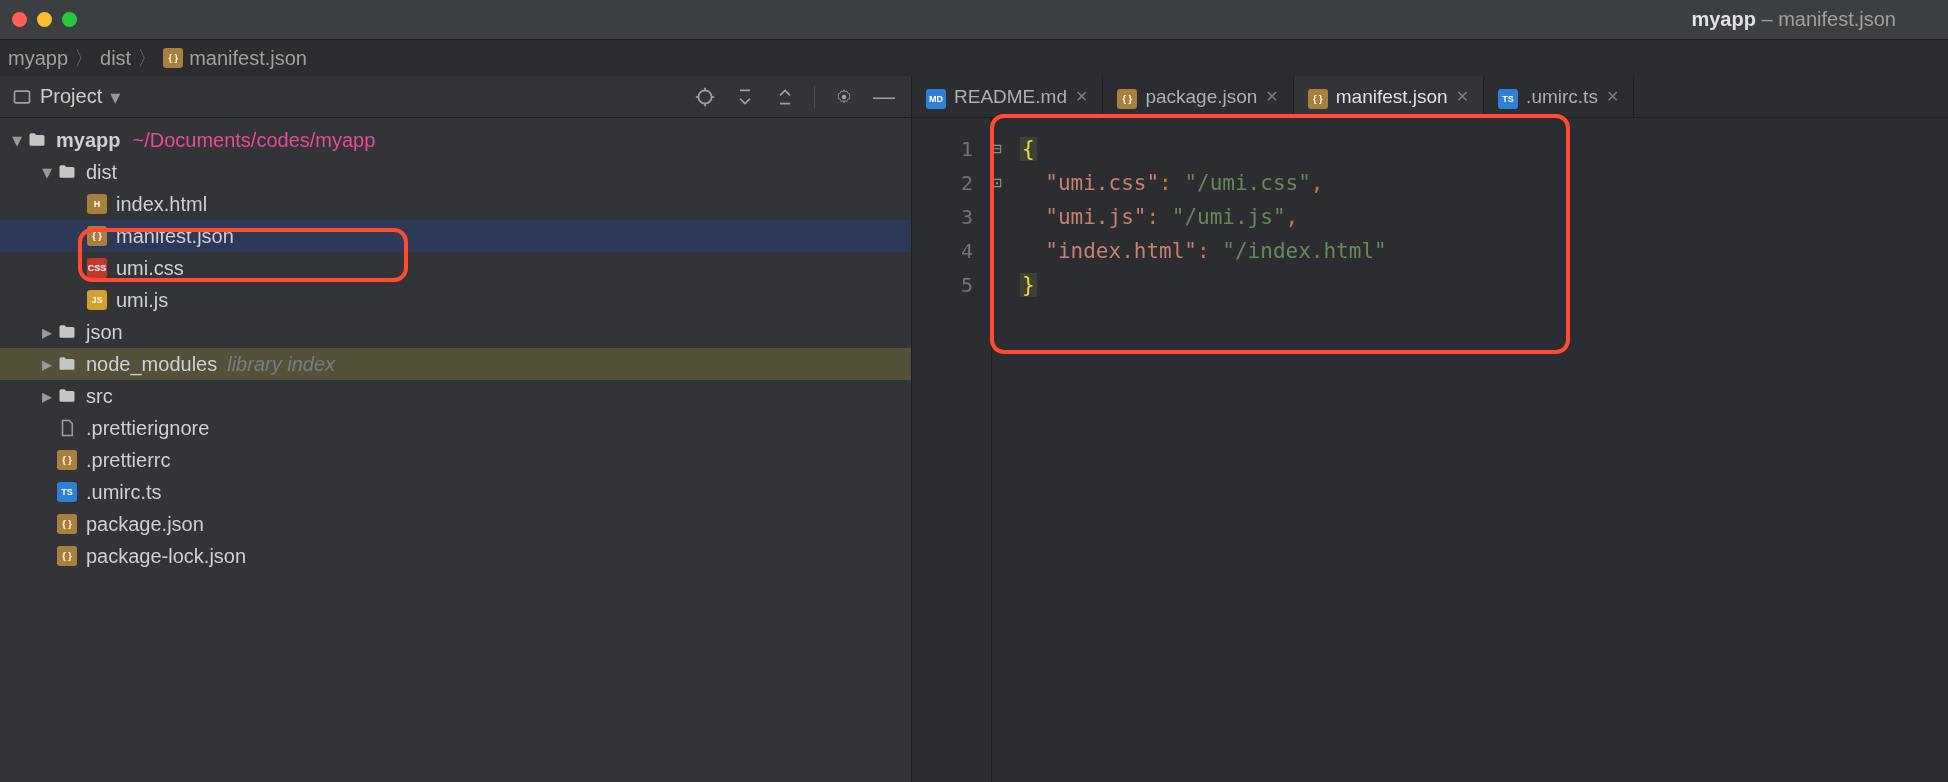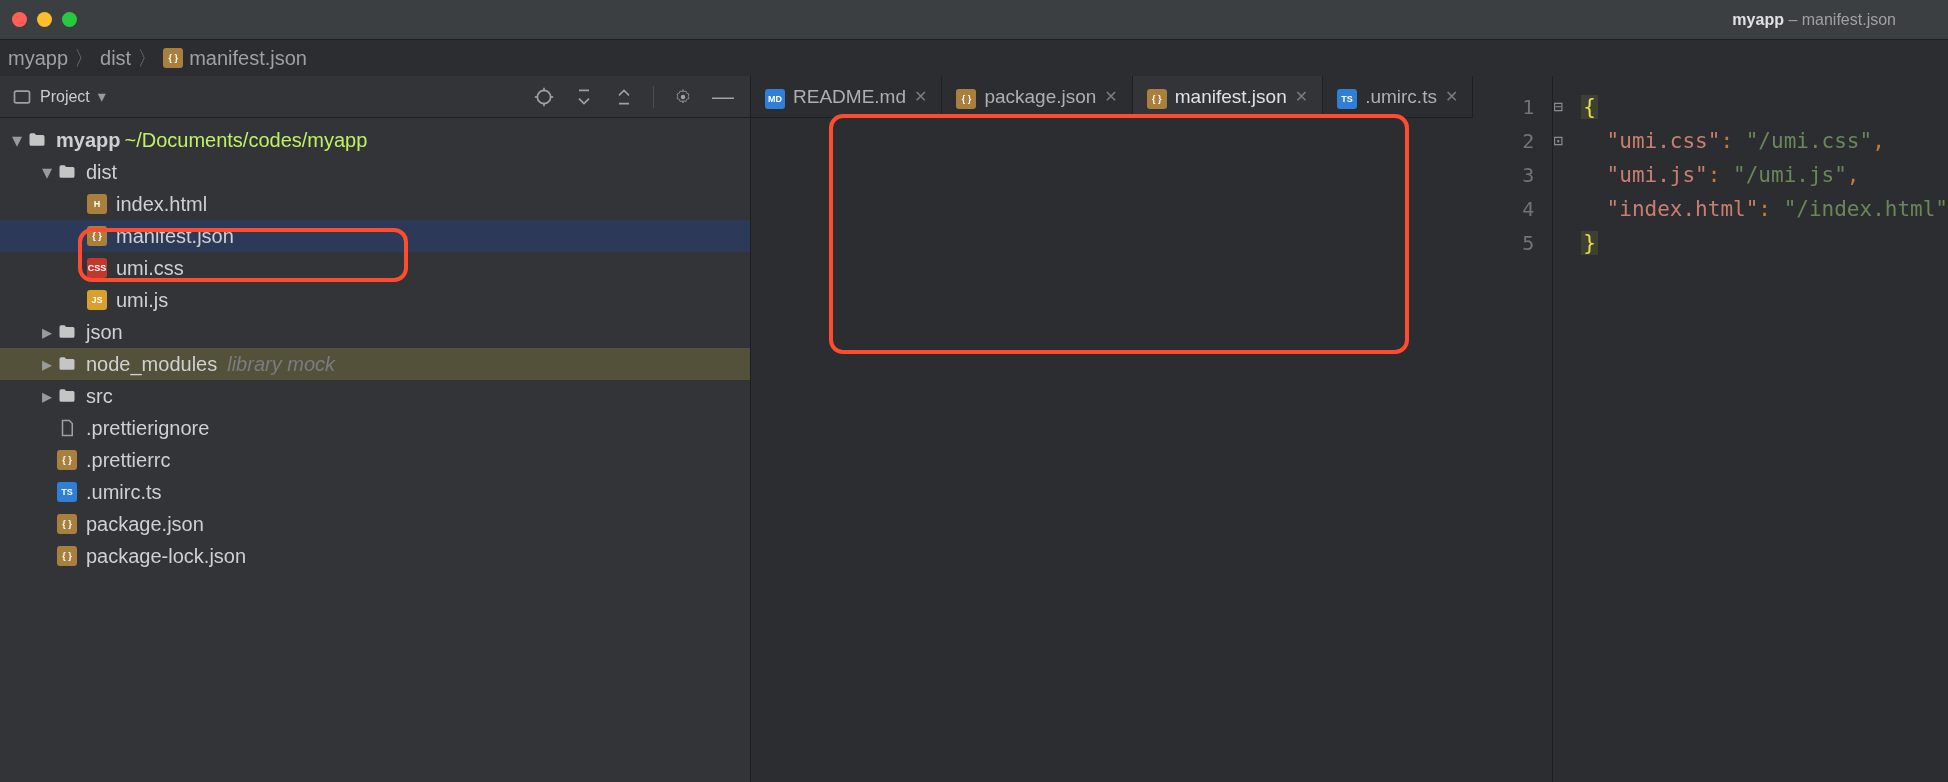--- a/index.html
+++ b/index.html
@@ -23,21 +23,21 @@
   .traffic-lights { display: flex; gap: 10px; }
   .tl { width: 15px; height: 15px; border-radius: 50%; }
   .tl.red { background: #ff5f57; }
   .tl.yellow { background: #febc2e; }
   .tl.green { background: #28c840; }
   .title-text {
     flex: 1;
     text-align: right;
     padding-right: 40px;
     color: #a0a0a0;
-    font-size: 16px;
+    font-size: 20px;
   }
   .title-text b { color: #dfe1e5; font-weight: 600; }
 
   
   .breadcrumb {
     height: 36px;
     display: flex;
     align-items: center;
     padding: 0 8px;
     background: #2b2d30;
@@ -59,21 +59,21 @@
     flex-direction: column;
   }
   .project-header {
     height: 42px;
     display: flex;
     align-items: center;
     padding: 0 12px;
     gap: 10px;
     border-bottom: 1px solid #1e1f22;
   }
-  .project-header .title { font-weight: 500; font-size: 16px; color: #cccccc; display:flex; align-items:center; gap:8px;}
+  .project-header .title { font-weight: 500; font-size: 20px; color: #cccccc; display:flex; align-items:center; gap:8px;}
   .project-header .title svg { width:20px; height:20px; }
   .project-header .spacer { flex: 1; }
   .project-header .iconbtn {
     width: 30px; height: 30px;
     display: flex; align-items: center; justify-content: center;
     color: #a0a0a0;
     cursor: pointer;
   }
   .project-header .divider { width:1px; height:22px; background:#4a4c4f; margin:0 4px;}
 
@@ -87,35 +87,35 @@
     white-space: nowrap;
   }
   .tree-row .indent { display:inline-block; }
   .tree-row .chevron { width:18px; display:inline-flex; justify-content:center; color:#9a9a9a; }
   .tree-row .file-ico { width:22px; height:22px; margin-right:8px; display:inline-flex; align-items:center; justify-content:center; }
   .tree-row.selected {
     background: #2d3a57;
   }
   .tree-row.lib { background: #54513b; }
   .tree-row .dim { color: #7a7c7f; margin-left:10px; font-style: italic; }
-  .tree-row .dim2 { color: #bef264; margin-left:4px; }
+  .tree-row .dim2 { color: #ec4899; margin-left:12px; }
 
   .highlight-box {
     position: absolute;
     border: 4px solid #ff4b30;
     border-radius: 14px;
     pointer-events: none;
   }
 
   
   .editor-area {
     flex: 1;
     background: #2b2d30;
     display: flex;
-    flex-direction: row;
+    flex-direction: column;
     position: relative;
   }
   .tabs {
     height: 42px;
     display: flex;
     align-items: stretch;
     border-bottom: 1px solid #1e1f22;
     background: #2b2d30;
   }
   .tab {
@@ -333,21 +333,21 @@
         </div>
         <div class="tree-row lib">
           <span class="indent" style="width: 30px;"></span>
           <span class="chevron">▸</span>
           <span class="file-ico">
             <svg class="folder" viewBox="0 0 24 24">
               <path d="M3 6a2 2 0 0 1 2-2h4l2 2h8a2 2 0 0 1 2 2v9a2 2 0 0 1-2 2H5a2 2 0 0 1-2-2z"></path>
             </svg>
           </span>
           <span>node_modules</span>
-          <span class="dim">library mock</span>
+          <span class="dim">library index</span>
         </div>
         <div class="tree-row">
           <span class="indent" style="width: 30px;"></span>
           <span class="chevron">▸</span>
           <span class="file-ico">
             <svg class="folder" viewBox="0 0 24 24">
               <path d="M3 6a2 2 0 0 1 2-2h4l2 2h8a2 2 0 0 1 2 2v9a2 2 0 0 1-2 2H5a2 2 0 0 1-2-2z"></path>
             </svg>
           </span>
           <span>src</span>

